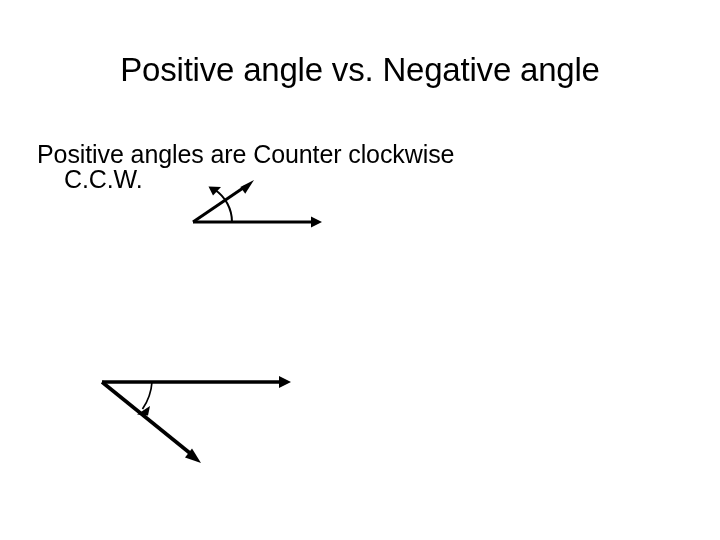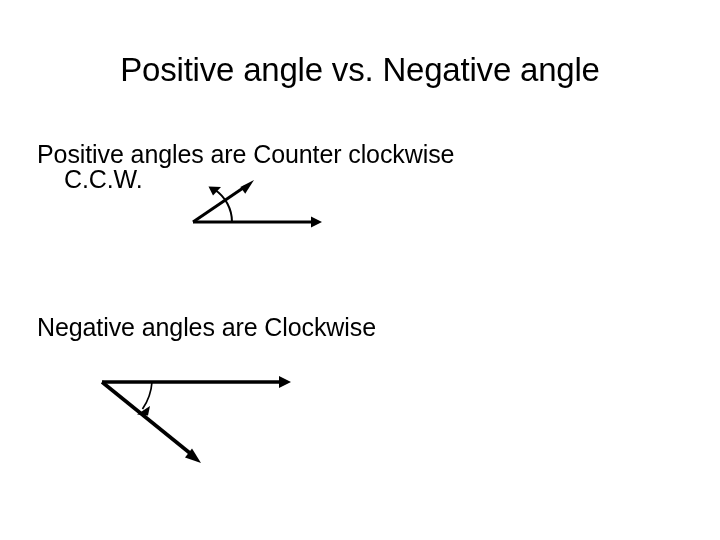--- a/index.html
+++ b/index.html
@@ -62,21 +62,20 @@
 <body>
 
 <div class="slide">
 
   <div class="slide-title">Positive angle vs. Negative angle</div>
 
   <div class="body-line" id="line-positive">Positive angles are Counter clockwise</div>
 
   <div class="body-line" id="line-ccw">C.C.W.</div>
 
-  <div class="body-line" id="line-negative">Negative angles are Clockwise</div>
 
 
   <div class="diagram" id="diagram-positive">
     <svg width="160" height="75" viewBox="0 0 160 75" xmlns="http://www.w3.org/2000/svg">
 
       <g>
         <line x1="13" y1="57" x2="131" y2="57" stroke="#000000" stroke-width="3" stroke-linecap="butt"></line>
         <polygon points="131,51.5 142,57 131,62.5" fill="#000000"></polygon>
       </g>
 

